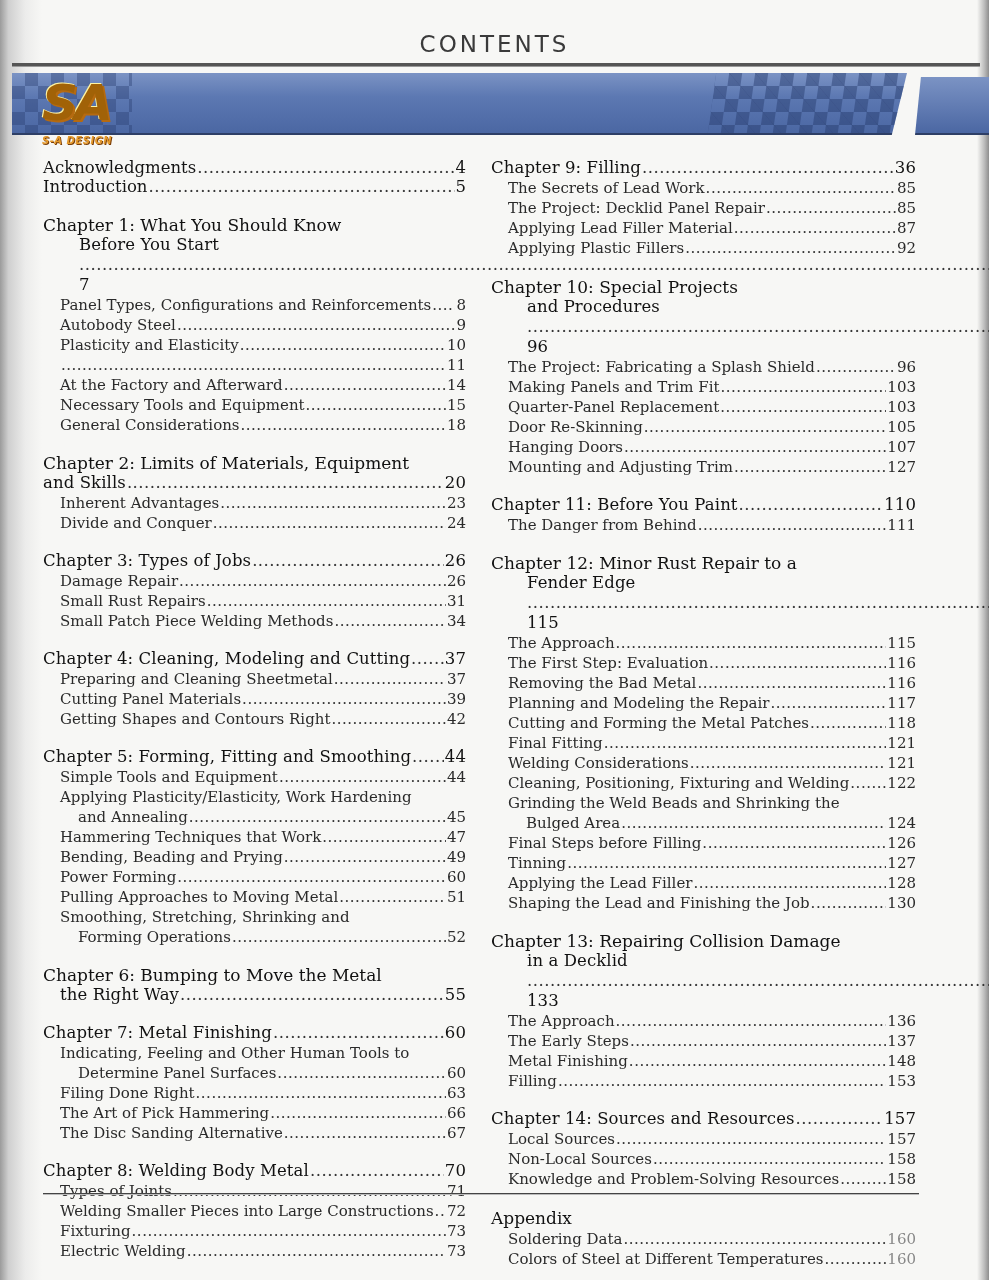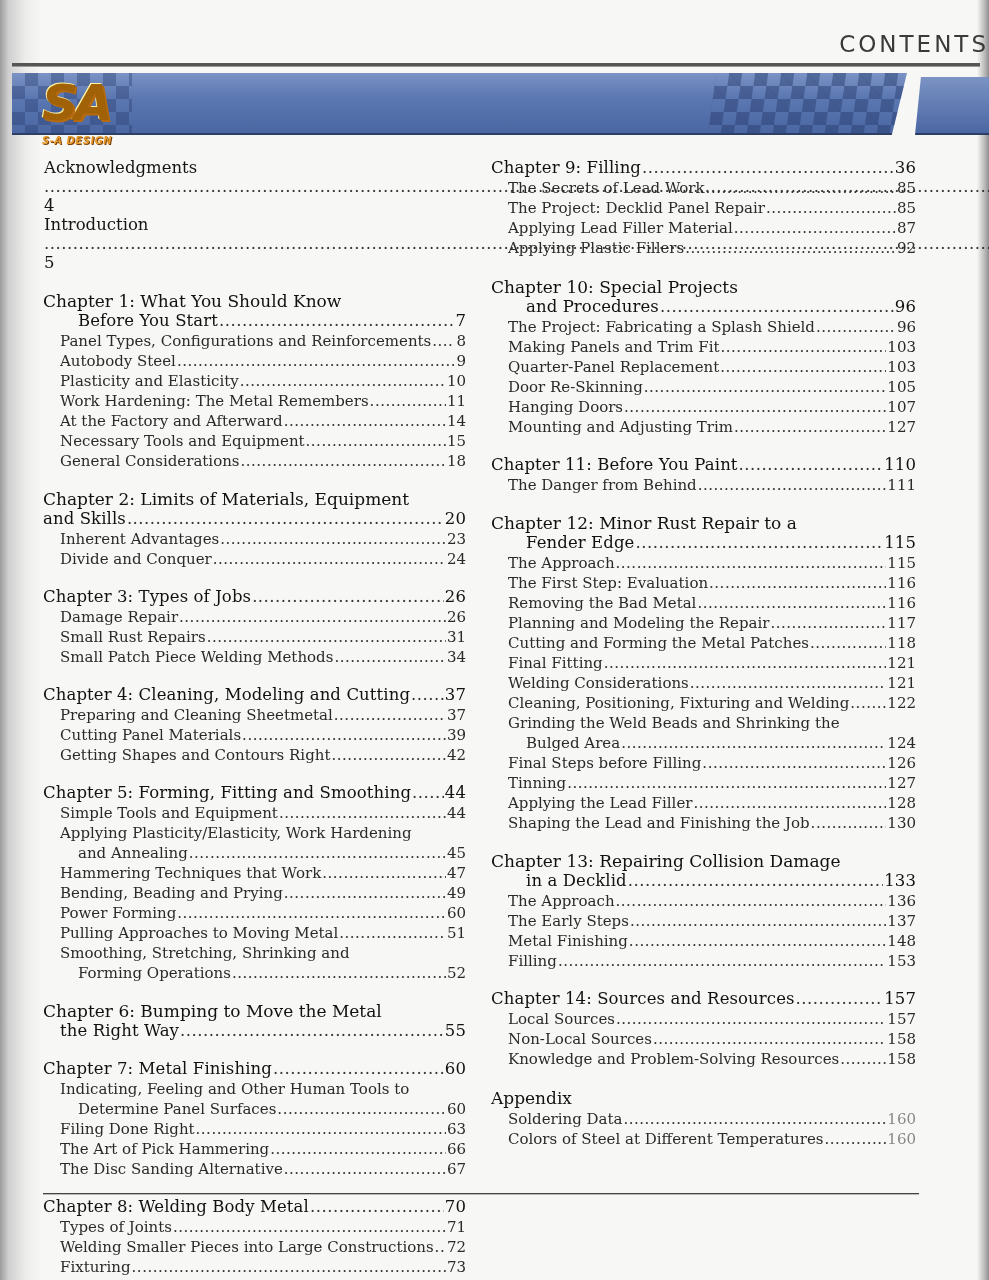--- a/index.html
+++ b/index.html
@@ -11,21 +11,21 @@
   }
   .page-shadow-left {
     position: absolute; left: 0; top: 0; width: 42px; height: 1280px;
     background: linear-gradient(to right, #9b9b9b 0%, #cfcfcf 20%, #ececeb 60%, rgba(247,247,245,0) 100%);
   }
   .page-shadow-right {
     position: absolute; right: 0; top: 0; width: 12px; height: 1280px;
     background: linear-gradient(to right, rgba(247,247,245,0), #bdbdbd 60%, #8e8e8e);
   }
   .page-title {
-    position: absolute; left: 0; width: 989px; top: 16px; text-align: right;
+    position: absolute; left: 0; width: 989px; top: 16px; text-align: center;
     font-family: "DejaVu Sans", "Liberation Sans", sans-serif;
     font-size: 23px; letter-spacing: 3px; color: #3a3a3a; font-weight: normal;
   }
   .top-rule {
     position: absolute; left: 12px; top: 63px; width: 968px; height: 3px;
     background: #555; border-bottom: 1px solid #999;
   }
   .banner {
     position: absolute; left: 12px; top: 73px; width: 895px; height: 60px;
     background: linear-gradient(to bottom, #7b93c4 0%, #5c78b2 40%, #4b67a3 100%);
@@ -61,25 +61,25 @@
     font-weight: bold; font-style: italic; font-size: 10px; line-height: 14px;
     color: #e59a2c; text-shadow: 1px 1px 0 #7a3e08; letter-spacing: 0.5px;
   }
   .col { position: absolute; top: 158px; }
   .col.left { left: 43px; width: 423px; }
   .col.right { left: 491px; width: 425px; }
   .entry {
     display: flex; align-items: baseline; white-space: nowrap;
     font-size: 15px; line-height: 20px; color: #2a2a2a;
   }
-  .entry.top { font-size: 16.5px; line-height: 19px; color: #151515; flex-direction: column; }
+  .entry.top { font-size: 16.5px; line-height: 19px; color: #151515; }
   .entry.chapter { font-size: 16.5px; line-height: 20px; color: #111; font-weight: 500; letter-spacing: 0.1px; }
   .entry.sub { padding-left: 17px; }
   .entry.cont { padding-left: 35px; }
-  .entry.chapter.cont { padding-left: 35px; }
+  .entry.chapter.cont { padding-left: 35px; flex-direction: column; }
   .wrapline { font-size: 15px; line-height: 20px; color: #2a2a2a; padding-left: 17px; white-space: nowrap; }
   .wrapline.chapter { font-size: 17px; color: #111; padding-left: 0; }
   .label { flex: 0 0 auto; }
   .dots { flex: 1 1 auto; overflow: hidden; color: #333; letter-spacing: 0.5px; margin: 0 1px; }
   .dots::before { content: "......................................................................................................................................................................."; }
   .page { flex: 0 0 auto; }
   .gap { height: 19px; }
   .gap.small { height: 18px; }
   .section-head { font-size: 17px; line-height: 22px; color: #111; font-weight: 500; }
   .bottom-rule {
@@ -133,21 +133,20 @@
       <span class="label">Autobody Steel</span>
       <span class="dots"></span>
       <span class="page">9</span>
     </div>
   <div class="entry sub">
       <span class="label">Plasticity and Elasticity</span>
       <span class="dots"></span>
       <span class="page">10</span>
     </div>
   <div class="entry sub">
-      <span class="label">Work Hardening: The Metal Remembers</span>
       <span class="dots"></span>
       <span class="page">11</span>
     </div>
   <div class="entry sub">
       <span class="label">At the Factory and Afterward</span>
       <span class="dots"></span>
       <span class="page">14</span>
     </div>
   <div class="entry sub">
       <span class="label">Necessary Tools and Equipment</span>

